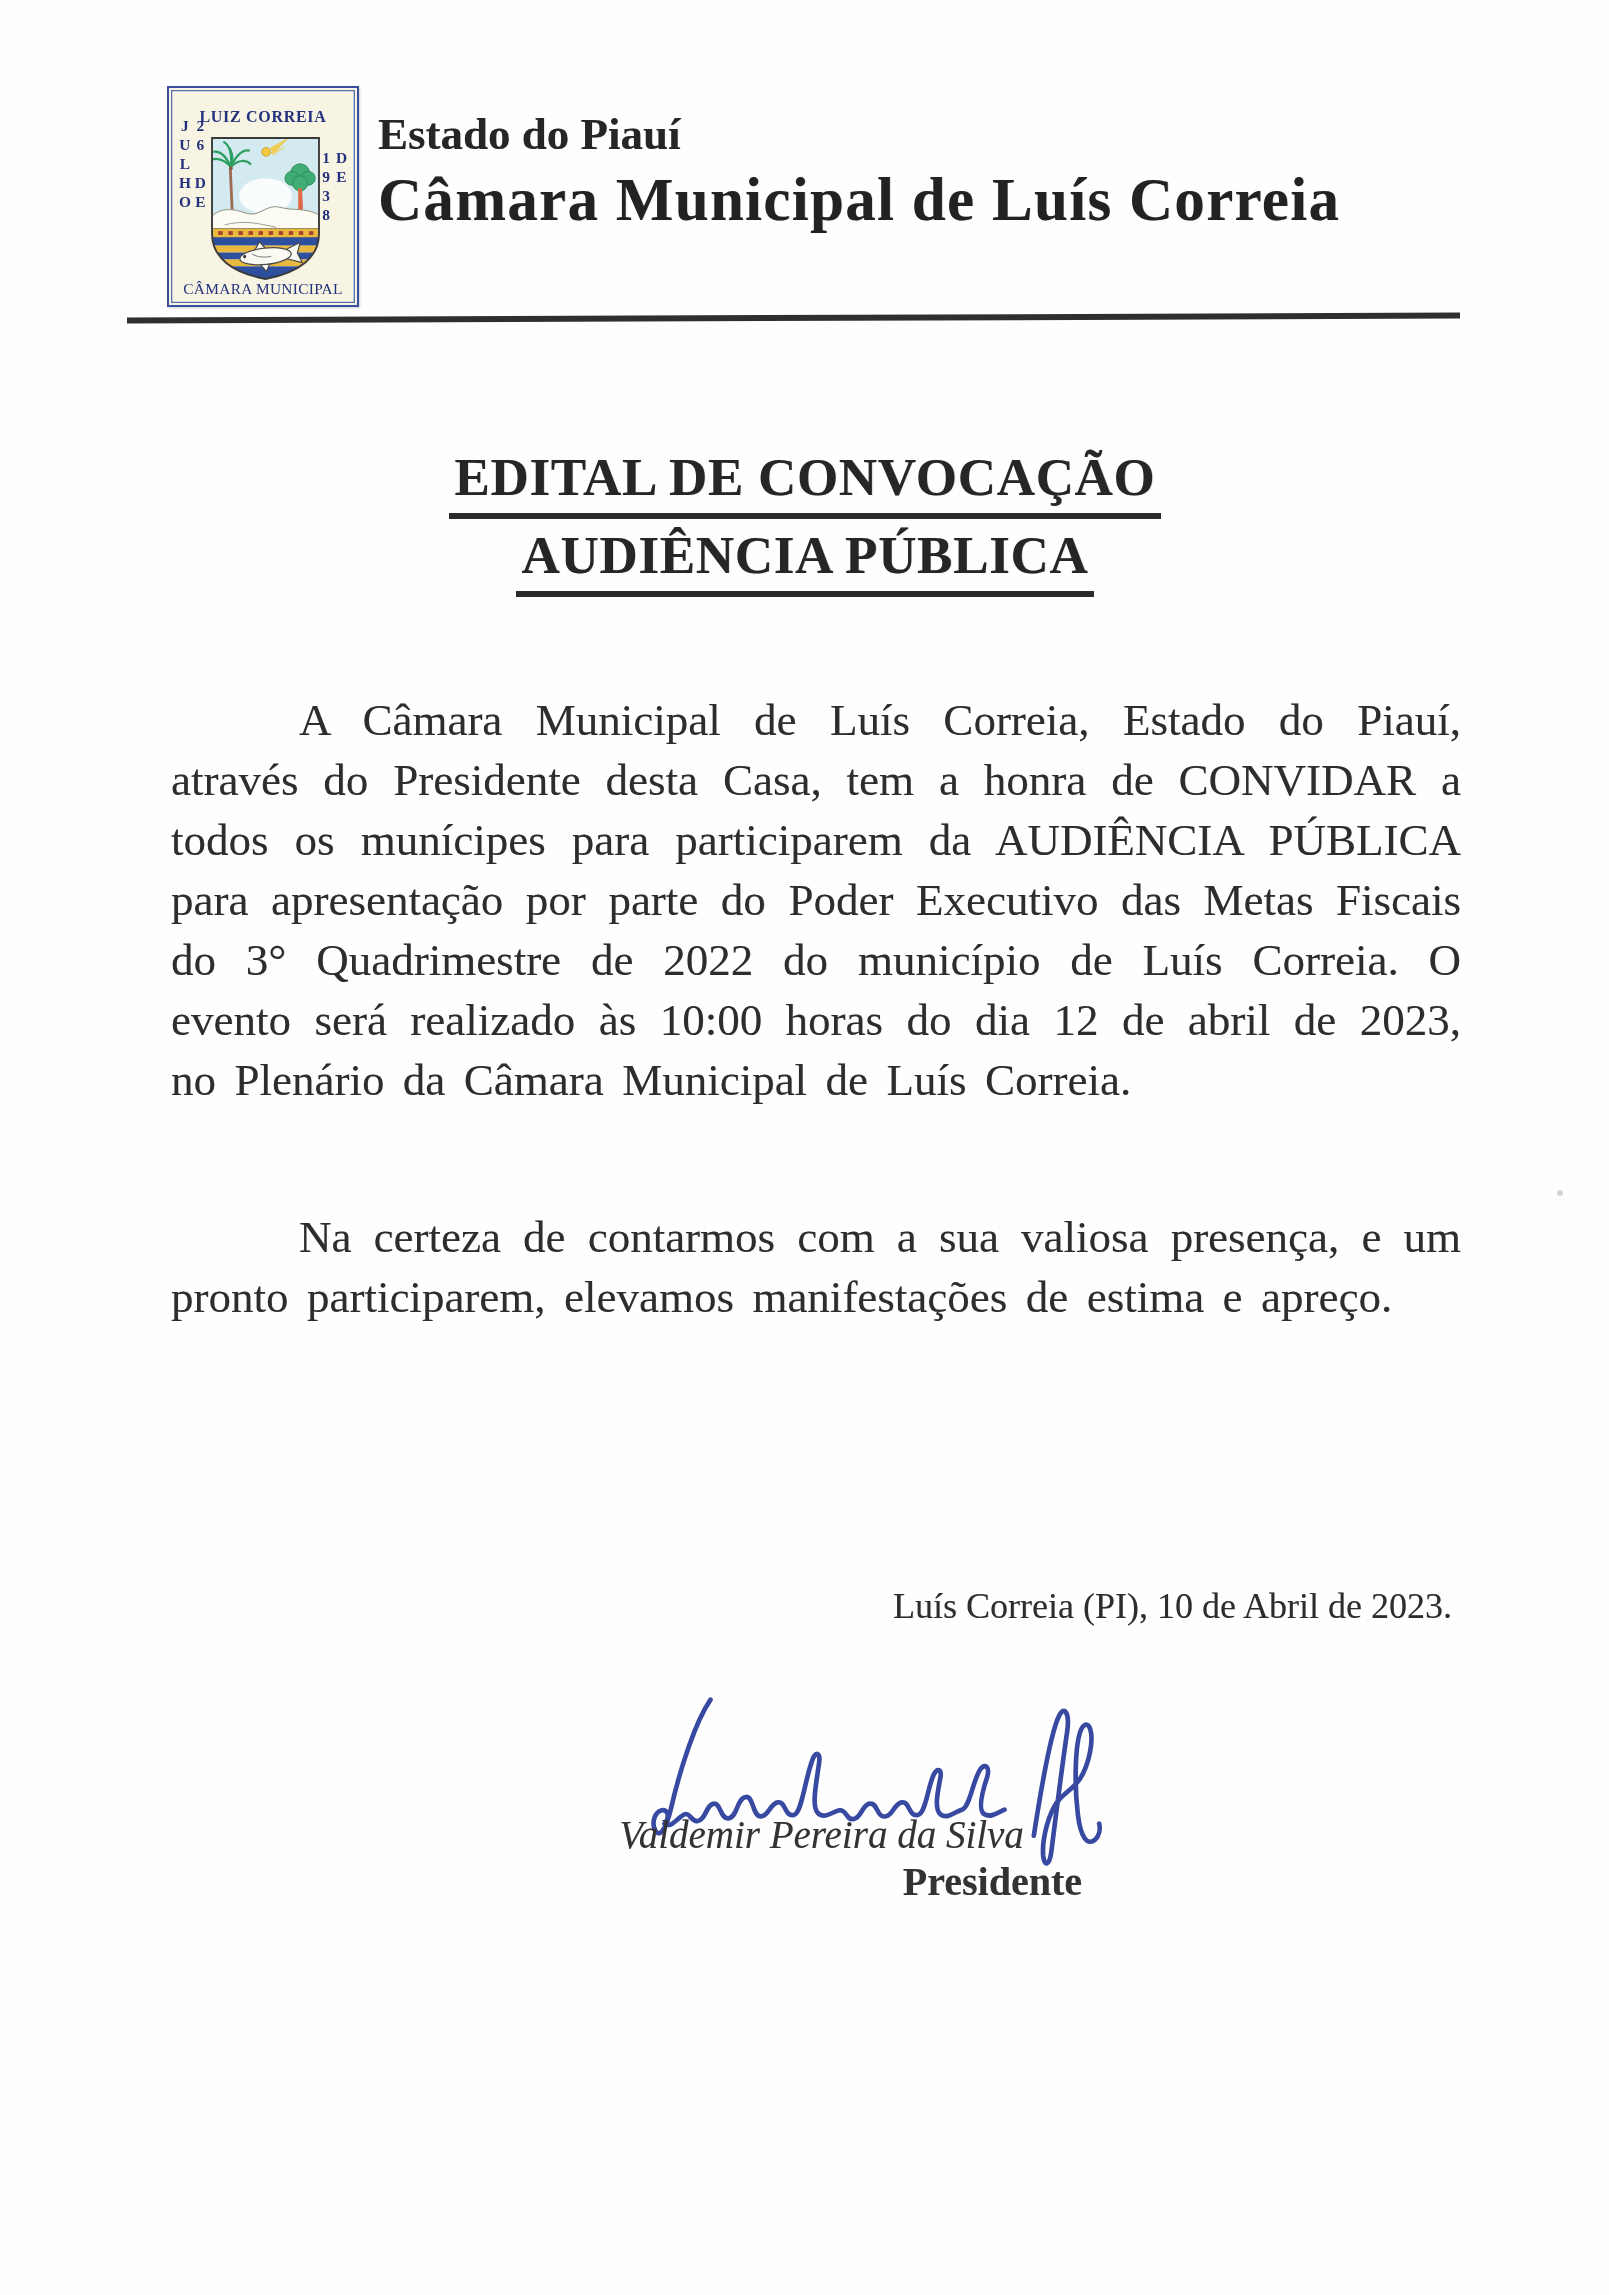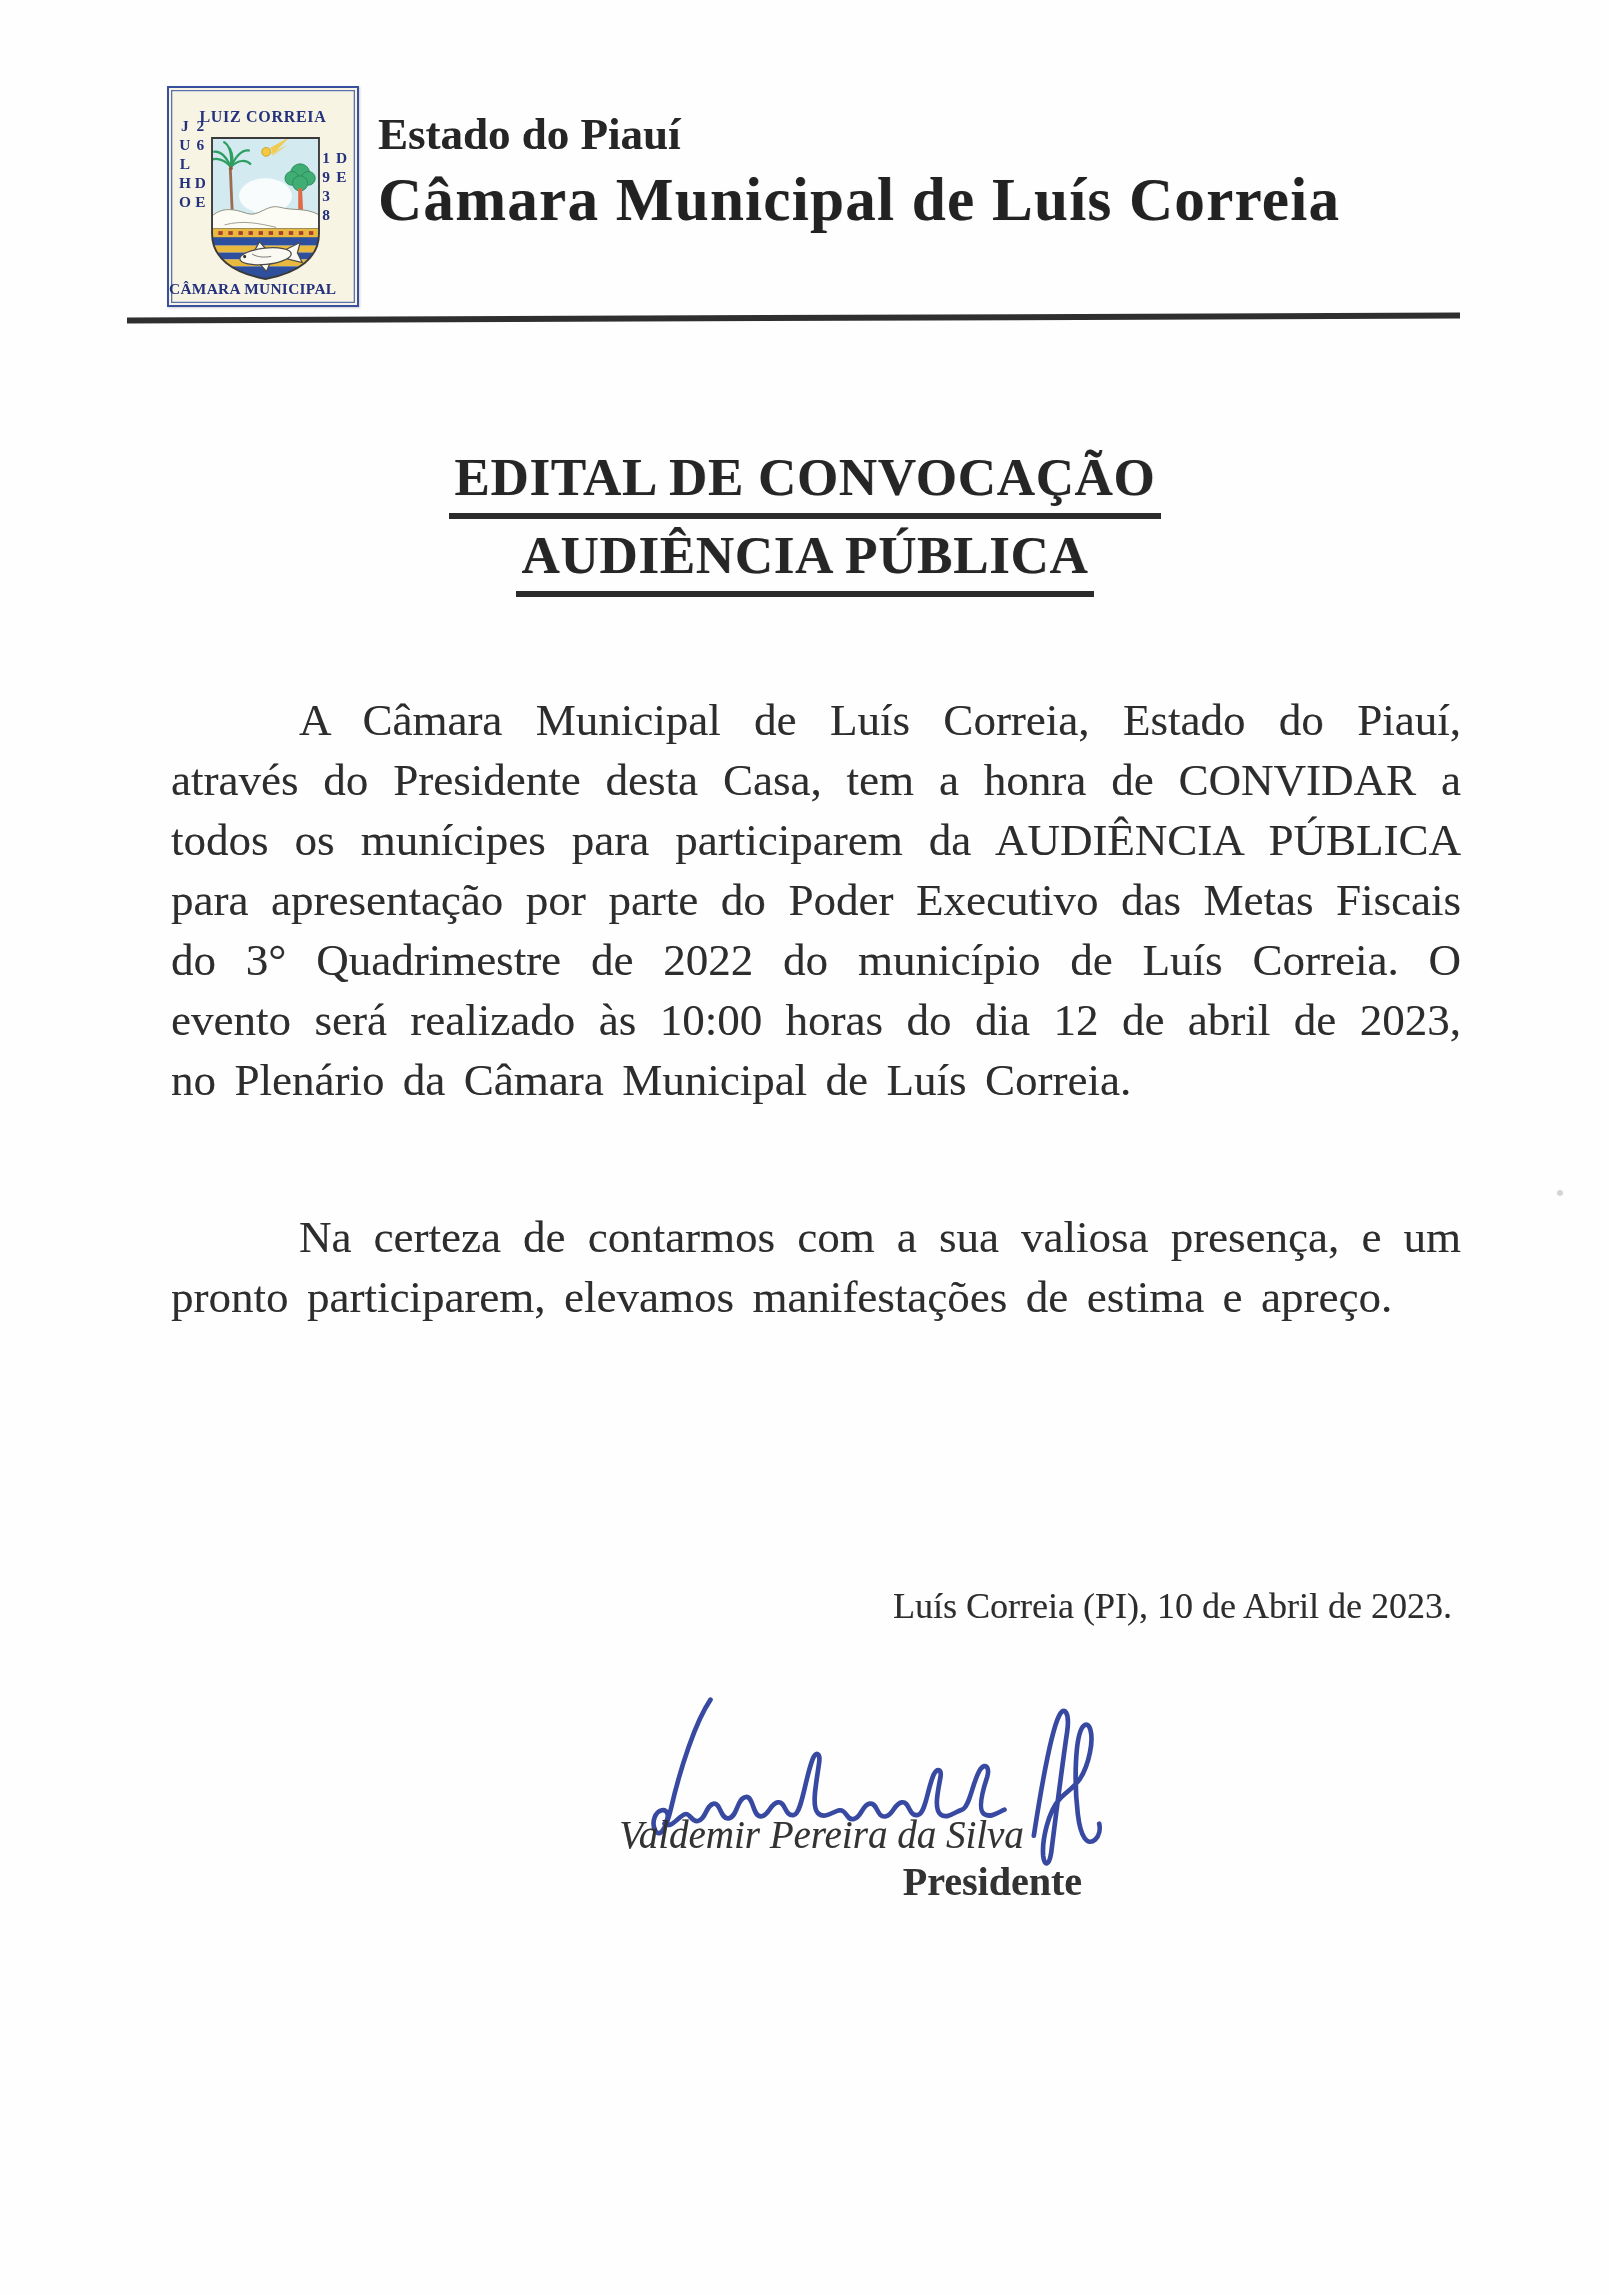--- a/index.html
+++ b/index.html
@@ -21,21 +21,21 @@
     box-shadow: inset 0 0 0 2px #f8f4e4, inset 0 0 0 3.3px #5a6fae, 1.3px 1.3px 2px rgba(0,0,0,.18);
     box-sizing:border-box;
   }
   .crest-top {
     position:absolute; top:20px; left:0; width:100%;
     text-align:center; font-weight:700; font-size:16px; letter-spacing:0.7px;
     color:#24317c;
   }
   .crest-bottom {
     position:absolute; bottom:6.7px; left:0; width:100%;
-    font-weight:700; font-size:15.4px; letter-spacing:0.3px;
+    text-align:center; font-weight:400; font-size:15.4px; letter-spacing:0.3px;
     color:#24317c;
   }
   .crest-left, .crest-right {
     position:absolute;
     writing-mode:vertical-rl; text-orientation:upright;
     font-weight:700; font-size:15.4px; letter-spacing:2px;
     color:#24317c; line-height:1;
   }
   .crest-left  { left:8px;  top:29px; height:175px; }
   .crest-right { right:8px; top:61px; height:124px; }

